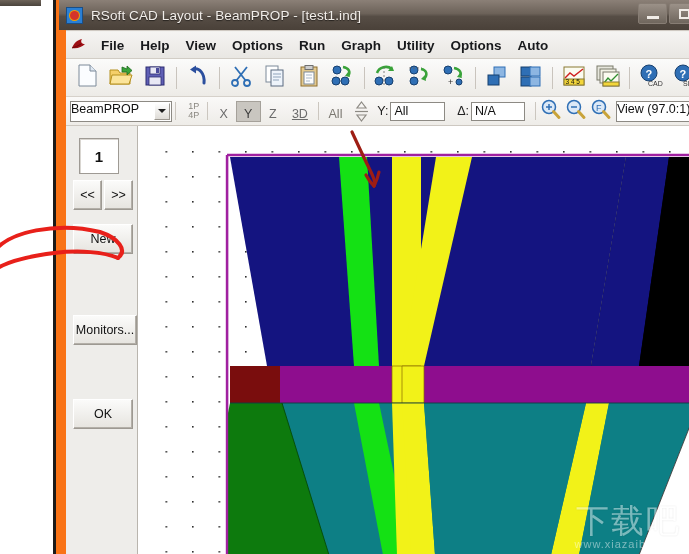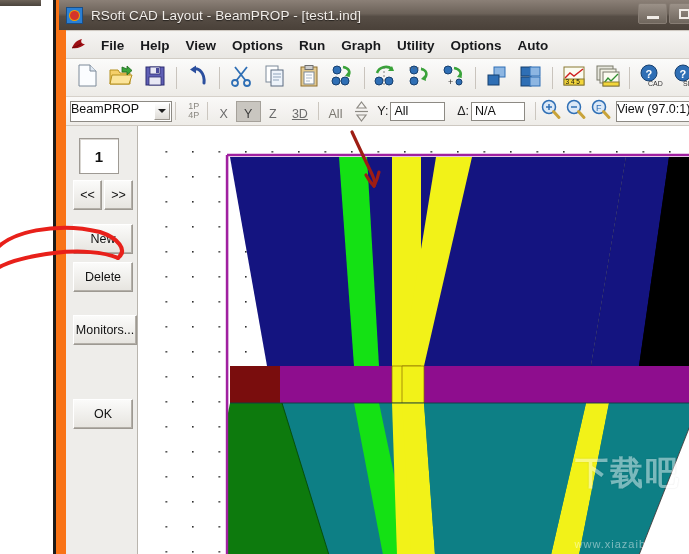--- a/index.html
+++ b/index.html
@@ -355,31 +355,31 @@
   
   .watermark {
     position: absolute;
     right: 8px; bottom: 4px;
     pointer-events: none;
     opacity: 0.45;
     text-align: center;
   }
   .wm-main {
     font-size: 33px;
-    font-weight: bold;
+    font-weight: normal;
     color: #ffffff;
     letter-spacing: 2px;
     line-height: 34px;
     text-shadow: 0 0 2px rgba(0,0,0,0.25);
+    text-align: right;
   }
   .wm-sub {
     font-size: 11px;
     color: #ffffff;
     letter-spacing: 1px;
-    margin-top: 48px;
   }
 </style>
 </head>
 <body>
 
 <div id="screen">
 
   <div class="desktop-left"></div>
   <div class="desktop-top-strip"></div>
 
@@ -697,21 +697,20 @@
           </div>
         </div>
 
         <div class="body-area">
 
           <div class="sidepanel">
             <div class="num-box">1</div>
             <div class="btn3d nav-prev">&lt;&lt;</div>
             <div class="btn3d nav-next">&gt;&gt;</div>
             <div class="btn3d btn-new">New</div>
-            <div class="btn3d btn-delete">Delete</div>
             <div class="btn3d btn-ok">OK</div>
             <div class="btn3d btn-monitors">Monitors...</div>
           </div>
 
           <div class="canvas-wrap">
             <svg class="canvas-svg" width="565" height="429" viewBox="0 0 565 429">
               <defs>
                 <pattern id="griddots" x="0" y="0" width="26.5" height="25" patternUnits="userSpaceOnUse">
                   <rect x="0" y="0" width="1.6" height="1.6" fill="#303030"></rect>
                 </pattern>

